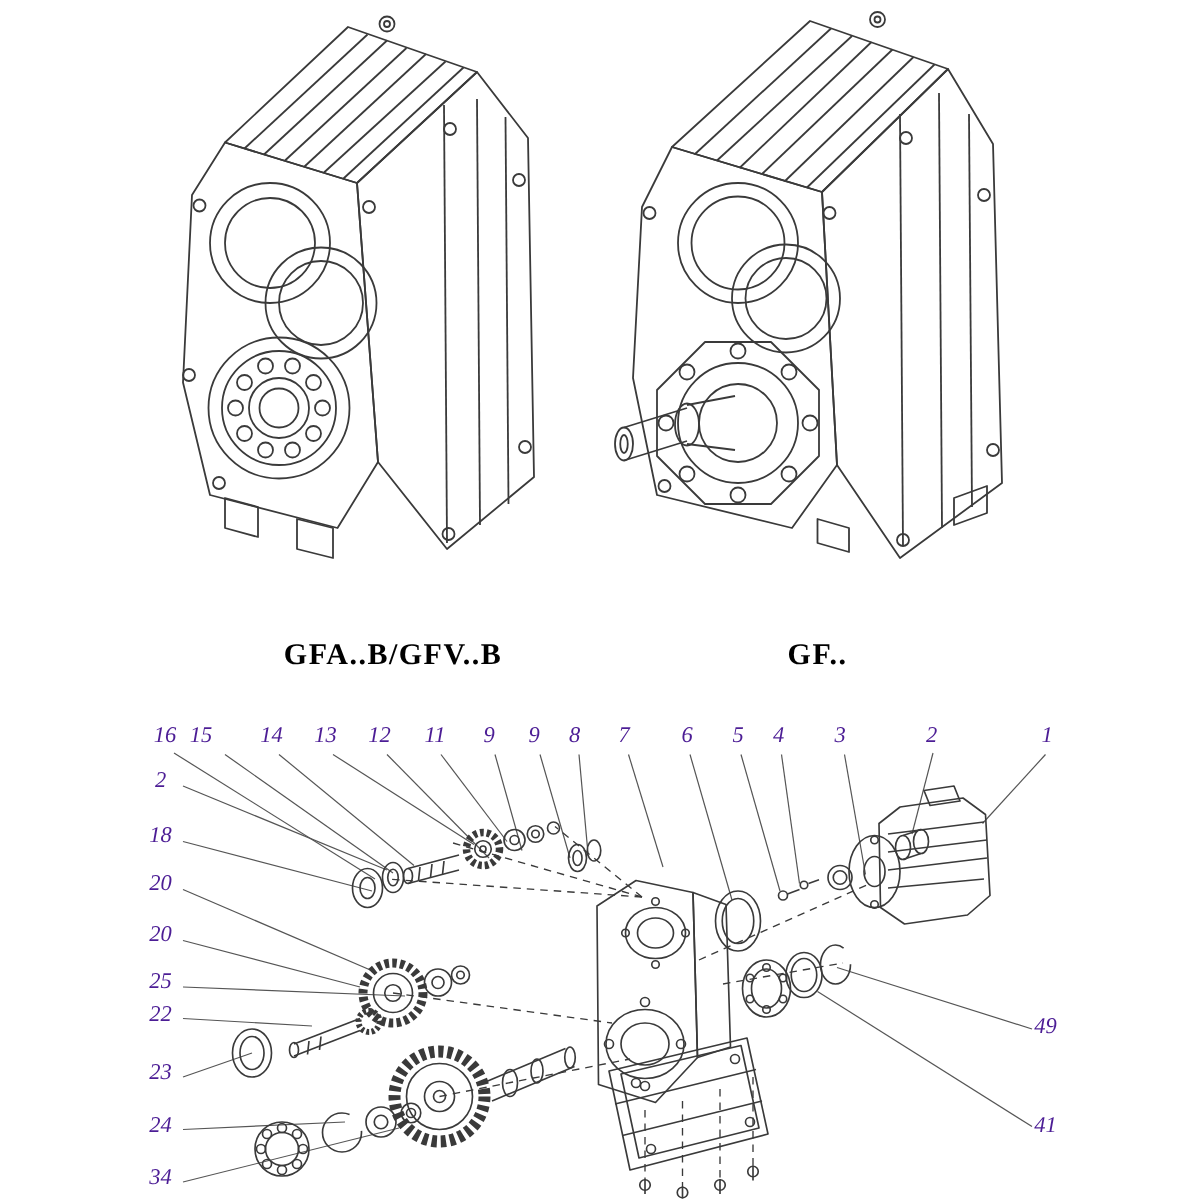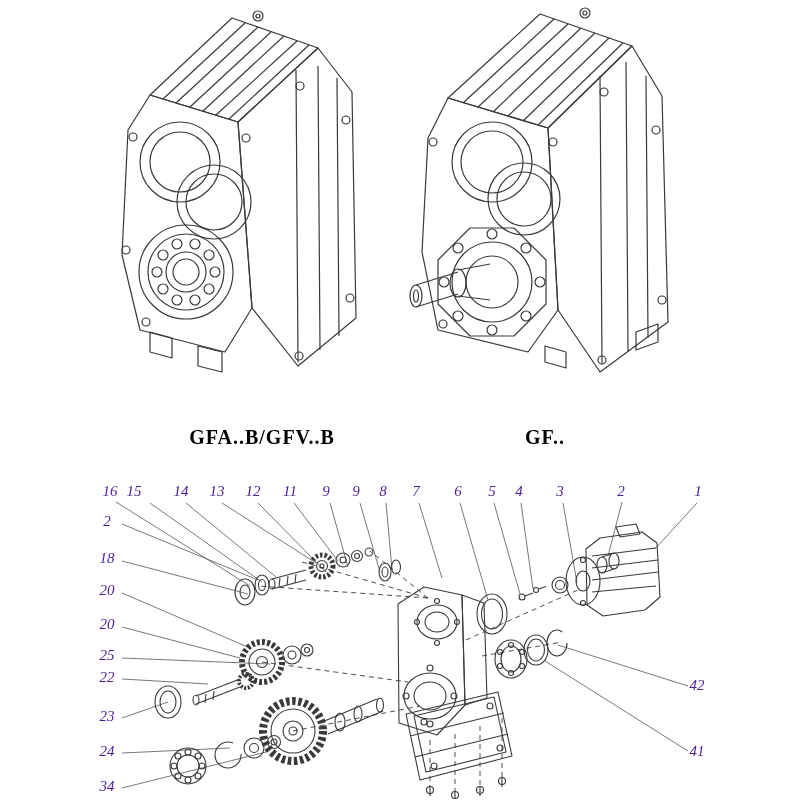--- a/index.html
+++ b/index.html
@@ -371,16 +371,16 @@
   <span class="num" style="left:107px;top:521px">2</span>
   <span class="num" style="left:107px;top:558px">18</span>
   <span class="num" style="left:107px;top:590px">20</span>
   <span class="num" style="left:107px;top:624px">20</span>
   <span class="num" style="left:107px;top:655px">25</span>
   <span class="num" style="left:107px;top:677px">22</span>
   <span class="num" style="left:107px;top:716px">23</span>
   <span class="num" style="left:107px;top:751px">24</span>
   <span class="num" style="left:107px;top:786px">34</span>
 
-  <span class="num" style="left:697px;top:685px">42</span>
+  <span class="num" style="left:697px;top:685px">49</span>
   <span class="num" style="left:697px;top:751px">41</span>
 
 </div>
 
 </body></html>

